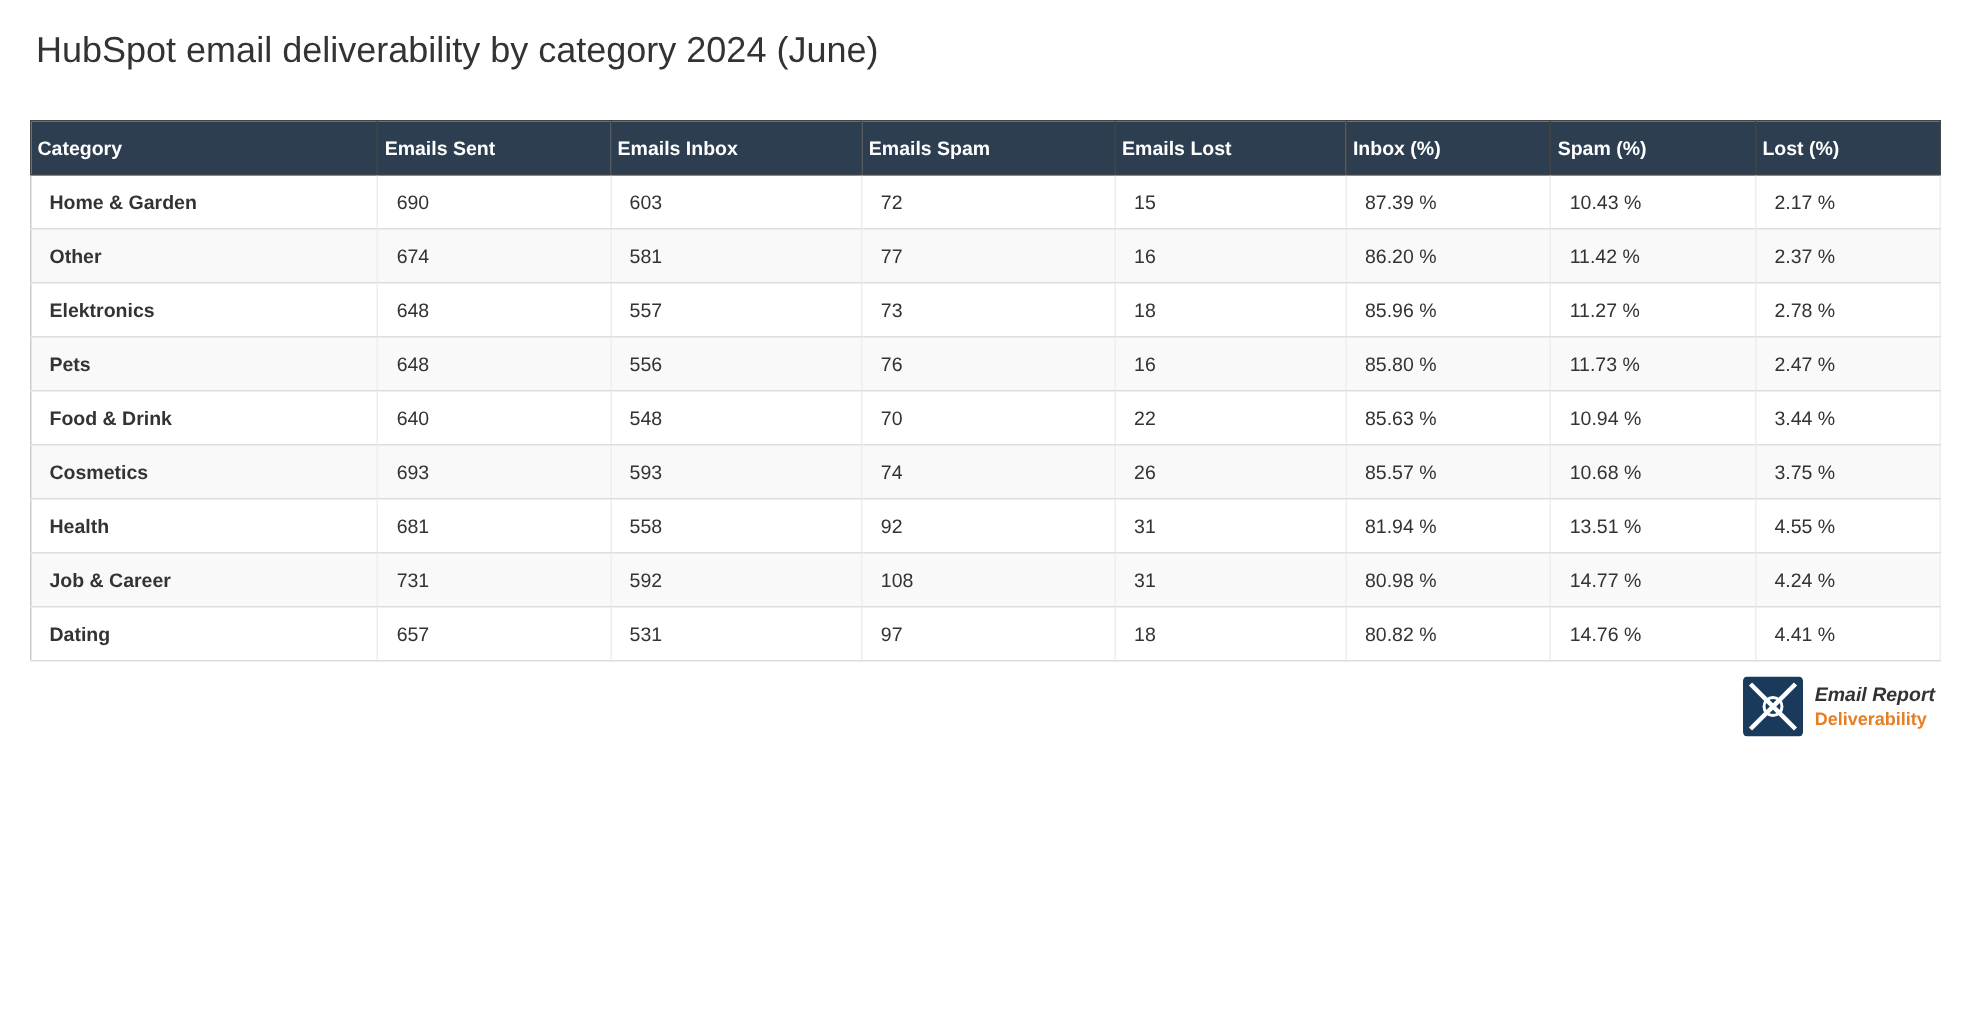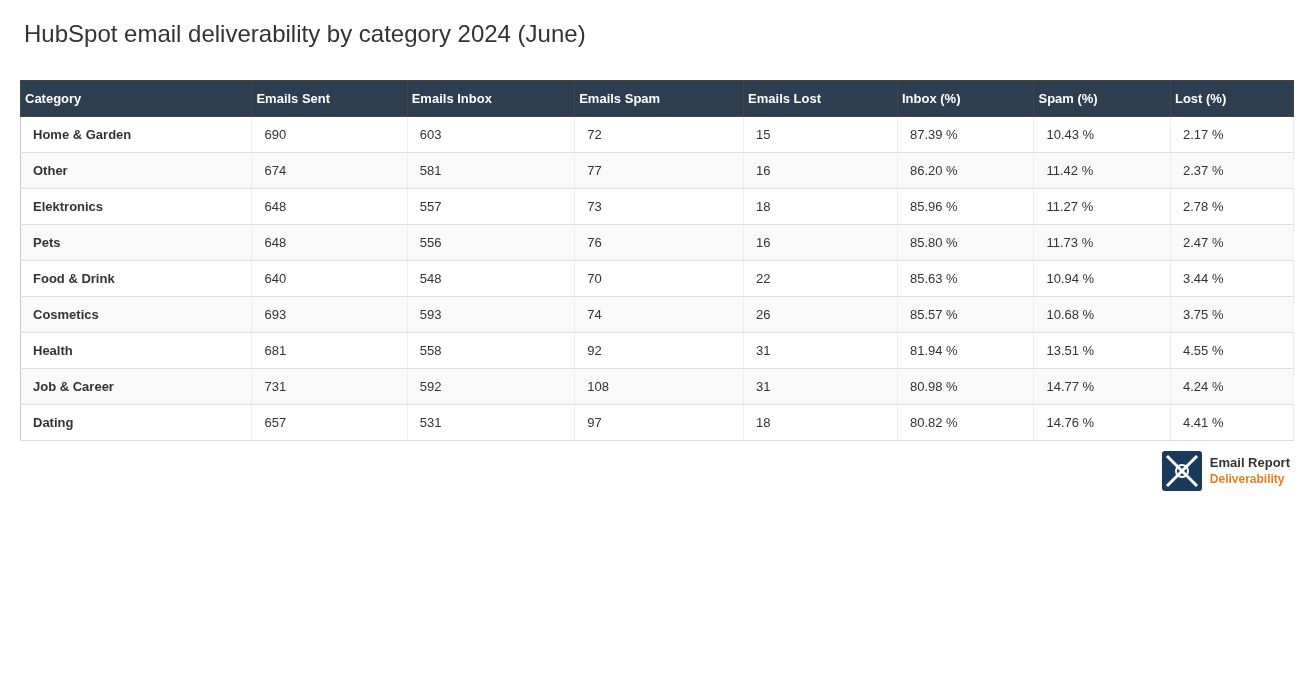--- a/index.html
+++ b/index.html
@@ -87,20 +87,21 @@
       display: flex;
       flex-direction: column;
       font-size: 12px;
       color: #333;
       line-height: 1.3;
     }
 
     .logo-text .line1 {
       font-weight: bold;
       font-size: 13px;
+      font-style: italic;
     }
 
     .logo-text .line2 {
       color: #e67e22;
       font-weight: bold;
     }
   </style>
 </head>
 <body>
 

